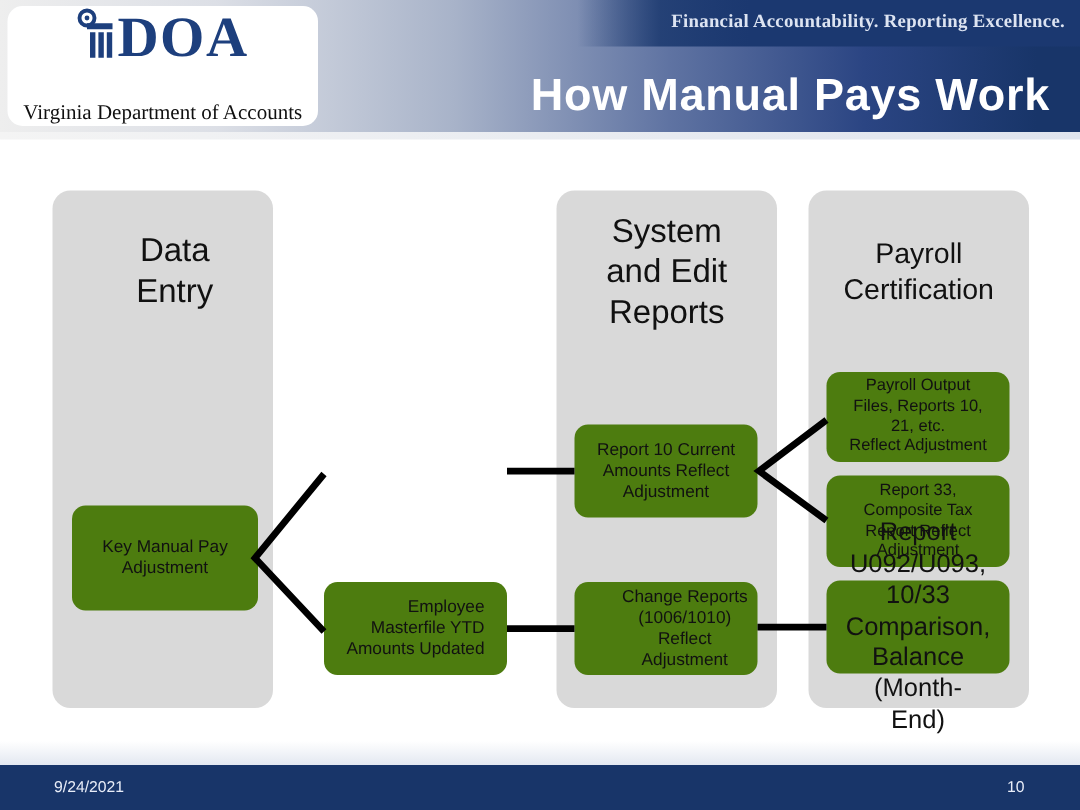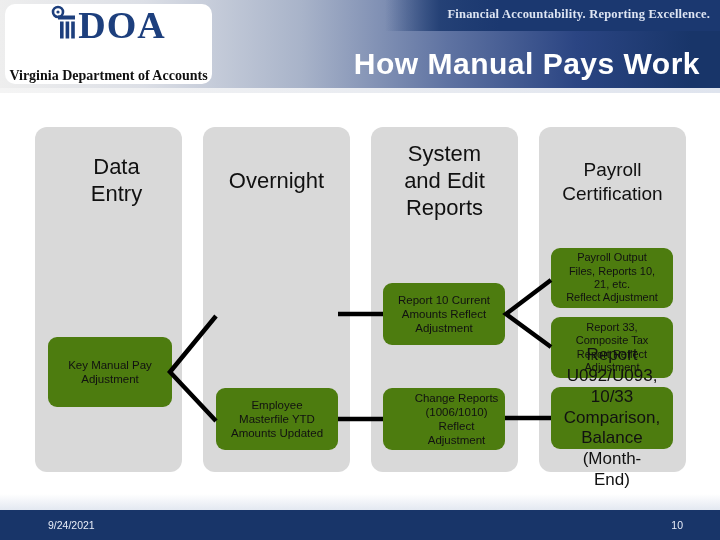--- a/index.html
+++ b/index.html
@@ -28,21 +28,21 @@
   .logo-card{
     position:absolute;top:4px;left:5px;width:207px;height:80px;
     background:#ffffff;border-radius:10px;
     display:flex;flex-direction:column;align-items:center;justify-content:space-between;gap:1px;
   }
   .logo-row{display:flex;align-items:flex-end;gap:1px;}
   .doa-acronym{
     font-family:"Liberation Serif",serif;font-weight:bold;font-size:38px;line-height:.88;
     color:#1d3f7d;letter-spacing:1px;
   }
-  .org-name{font-family:"Liberation Serif",serif;font-weight:bold;font-size:14px;color:#101010;white-space:nowrap;}
+  .org-name{font-family:"Liberation Serif",serif;font-weight:normal;font-size:14px;color:#101010;white-space:nowrap;}
   .header-strip{
     position:absolute;top:88px;left:0;width:720px;height:5px;
     background:linear-gradient(90deg,#f4f4f4,#dfe4ee);
   }
   
   .column{
     position:absolute;top:127px;width:147px;height:345px;
     background:#d9d9d9;border-radius:12px;text-align:center;
   }
   .c1{left:35px;}  .c2{left:203px;}  .c3{left:371px;}  .c4{left:539px;}
@@ -55,35 +55,35 @@
   .c3 .col-label{margin-top:13px;}
   .c4 .col-label{margin-top:31px;font-size:19px;line-height:24px;}
   
   .fbox{
     position:absolute;background:#4d7c0f;border-radius:9px;box-sizing:border-box;
     display:flex;align-items:center;justify-content:center;text-align:center;
     font-size:11.5px;line-height:1.22;color:#111;white-space:pre-line;padding:2px 3px;
   }
   .b-key  {left:48px; top:337px;width:124px;height:70px;}
   .b-trans{left:216px;top:283px;width:122px;height:62px;}
-  .b-emp  {left:216px;top:388px;width:122px;height:62px;}
+  .b-emp  {left:216px;top:388px;width:122px;height:62px;text-align:right;}
   .b-r10  {left:383px;top:283px;width:122px;height:62px;}
   .b-chg  {left:383px;top:388px;width:122px;height:62px;padding-left:28px;}
   .b-out  {left:551px;top:248px;width:122px;height:60px;font-size:11px;}
   .b-r33  {left:551px;top:317px;width:122px;height:61px;font-size:11px;}
   .b-u092 {left:551px;top:387px;width:122px;height:62px;font-size:17px;}
   
   .connectors{position:absolute;top:0;left:0;pointer-events:none;}
   
   .pre-footer{
     position:absolute;left:0;bottom:30px;width:720px;height:16px;
     background:linear-gradient(180deg,#ffffff,#e3e8f1);
   }
   .footer-bar{position:absolute;left:0;bottom:0;width:720px;height:30px;background:#183569;}
-  .footer-date{position:absolute;left:48px;bottom:9px;font-size:10.5px;color:#e8edf8;margin-top:13px;}
+  .footer-date{position:absolute;left:36px;bottom:9px;font-size:10.5px;color:#e8edf8;margin-top:13px;}
   .footer-page{position:absolute;right:37px;bottom:9px;font-size:10.5px;color:#e8edf8;}
 </style>
 </head>
 <body>
 
 <div class="slide">
 
   <div class="header">
     <div class="top-band"></div>
     <div class="motto">Financial Accountability. Reporting Excellence.</div>
@@ -101,23 +101,20 @@
         <span class="doa-acronym">DOA</span>
       </div>
       <div class="org-name">Virginia Department of Accounts</div>
     </div>
   </div>
   <div class="header-strip"></div>
 
   <section class="column c1">
     <h2 class="col-label">Data
 Entry</h2>
-  </section>
-  <section class="column c2">
-    <h2 class="col-label">Overnight</h2>
   </section>
   <section class="column c3">
     <h2 class="col-label">System
 and Edit
 Reports</h2>
   </section>
   <section class="column c4">
     <h2 class="col-label">Payroll
 Certification</h2>
   </section>

